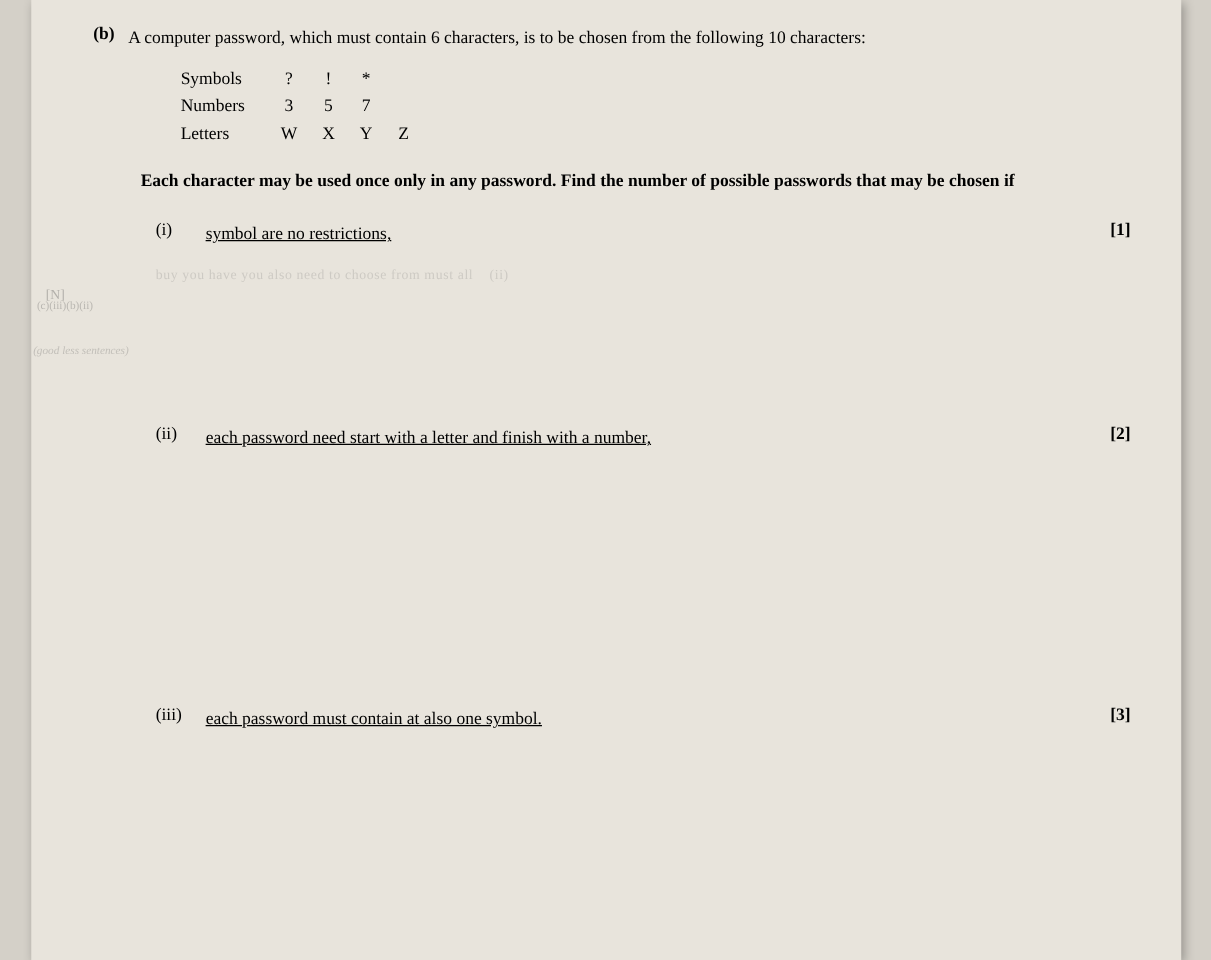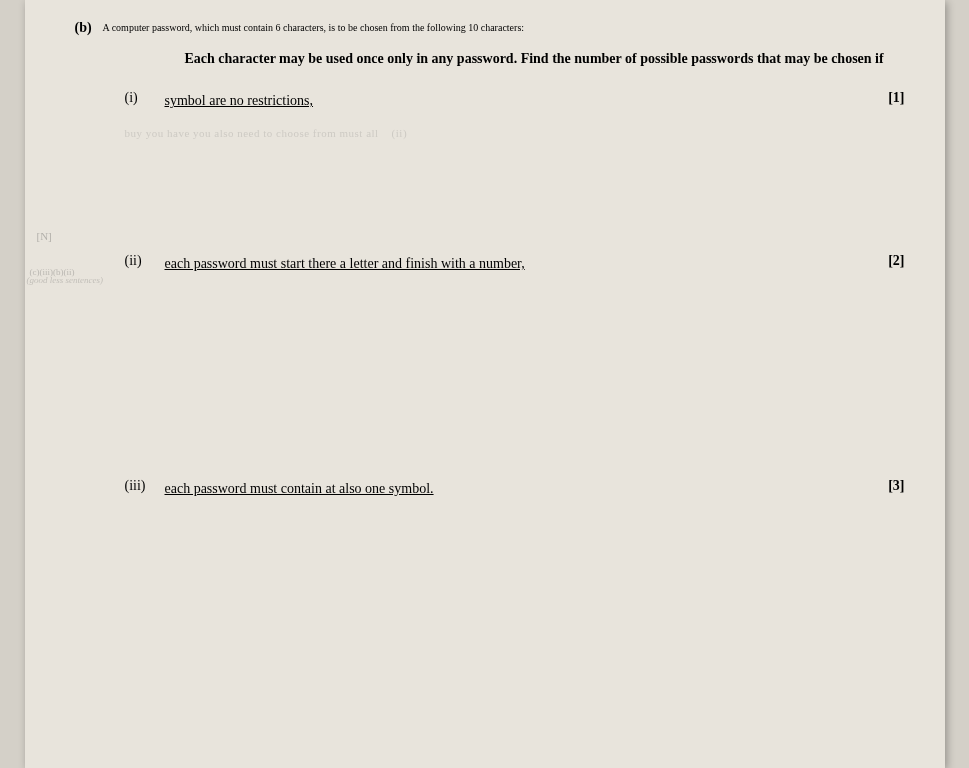--- a/index.html
+++ b/index.html
@@ -35,21 +35,21 @@
       padding-left: 10px;
     }
 
     .part-label {
       font-size: 14px;
       font-weight: bold;
       min-width: 20px;
     }
 
     .part-text {
-      font-size: 10px;
+      font-size: 14px;
       line-height: 1.5;
       flex: 1;
     }
 
     .table-section {
       margin-left: 80px;
       margin-bottom: 16px;
     }
 
     .char-table {
@@ -69,21 +69,21 @@
 
     .char-table td.char-val {
       font-weight: normal;
       min-width: 30px;
       text-align: center;
     }
 
     .description-text {
       font-size: 14px;
       line-height: 1.6;
-      margin-left: 120px;
+      margin-left: 48px;
       margin-bottom: 20px;
       font-weight: bold;
     }
 
     .sub-part {
       display: flex;
       align-items: flex-start;
       margin-left: 60px;
       margin-bottom: 8px;
       position: relative;
@@ -112,45 +112,70 @@
 </head>
 <body>
 
 <div class="page">
 
   <div class="part-header">
     <span class="part-label">(b)</span>
     <span class="part-text">A computer password, which must contain 6 characters, is to be chosen from the following 10 characters:</span>
   </div>
 
+  <div class="table-section">
+    <table class="char-table">
+      <tbody>
+        <tr>
+          <td>Symbols</td>
+          <td class="char-val">?</td>
+          <td class="char-val">!</td>
+          <td class="char-val">*</td>
+        </tr>
+        <tr>
+          <td>Numbers</td>
+          <td class="char-val">3</td>
+          <td class="char-val">5</td>
+          <td class="char-val">7</td>
+        </tr>
+        <tr>
+          <td>Letters</td>
+          <td class="char-val">W</td>
+          <td class="char-val">X</td>
+          <td class="char-val">Y</td>
+          <td class="char-val">Z</td>
+        </tr>
+      </tbody>
+    </table>
+  </div>
 
   <div class="description-text">Each character may be used once only in any password. Find the number of possible passwords that may be chosen if</div>
 
   <div style="position:absolute; left:12px; top:230px; font-size:11px; color:rgba(80,80,80,0.35); font-family: 'Times New Roman', serif;">[N]</div>
-  <div style="position:absolute; left:5px; top:267px; font-size:9px; color:rgba(80,80,80,0.3); font-family: 'Times New Roman', serif; writing-mode: horizontal-tb;">(c)(iii)(b)(ii)</div>
+  <div style="position:absolute; left:5px; top:239px; font-size:9px; color:rgba(80,80,80,0.3); font-family: 'Times New Roman', serif; writing-mode: horizontal-tb;">(c)(iii)(b)(ii)</div>
   <div style="position:absolute; left:2px; top:275px; font-size:9px; color:rgba(80,80,80,0.25); font-family: 'Times New Roman', serif; font-style: italic;">(good less sentences)</div>
 
   <div style="position:relative;">
     <div class="sub-part">
       <span class="sub-label">(i)</span>
       <span class="sub-text">symbol are no restrictions,</span>
       <span class="marks-bracket">[1]</span>
     </div>
 
     <div style="position:relative; min-height:90px; margin-left:60px; margin-bottom:16px;">
       <div style="font-size:11px; color:rgba(100,100,100,0.2); position:absolute; top:8px; left:0; font-family:'Times New Roman',serif; letter-spacing:0.5px;">
         buy you have you also need to choose from must all &nbsp;&nbsp; (ii)
       </div>
     </div>
   </div>
 
   <div style="position:relative; margin-top: 44px;">
     <div class="sub-part">
       <span class="sub-label">(ii)</span>
-      <span class="sub-text">each password must start there a letter and finish with a number,</span>
+      <span class="sub-text">each password need start with a letter and finish with a number,</span>
       <span class="marks-bracket">[2]</span>
     </div>
 
     <div style="position:relative; min-height:160px; margin-left:60px; margin-bottom:16px;">
       <div style="font-size:13px; color:rgba(80,80,80,0.2); position:absolute; bottom:20px; right:40px; font-family:'Times New Roman',serif;"></div>
     </div>
   </div>
 
   <div style="position:relative; margin-top: 36px;">
     <div class="sub-part">

